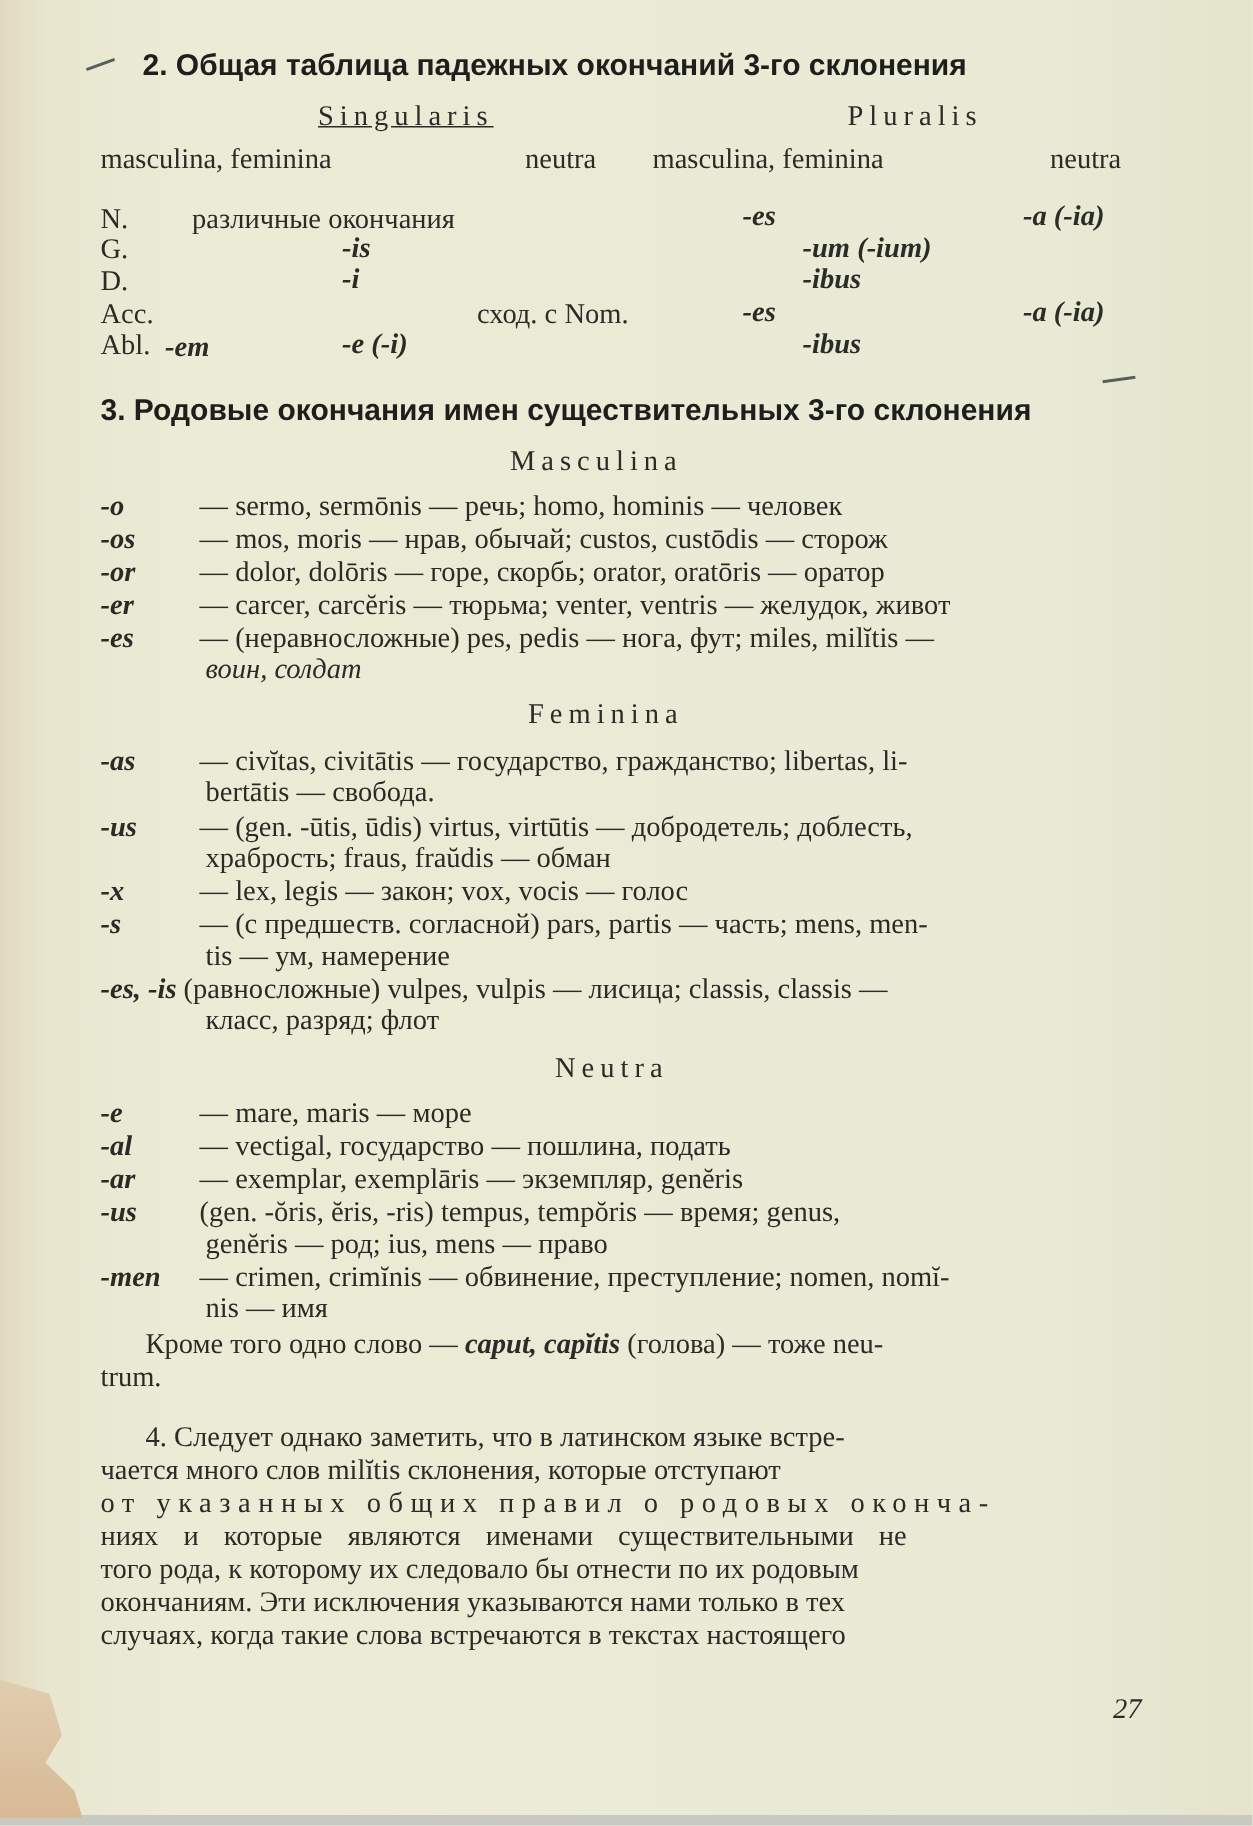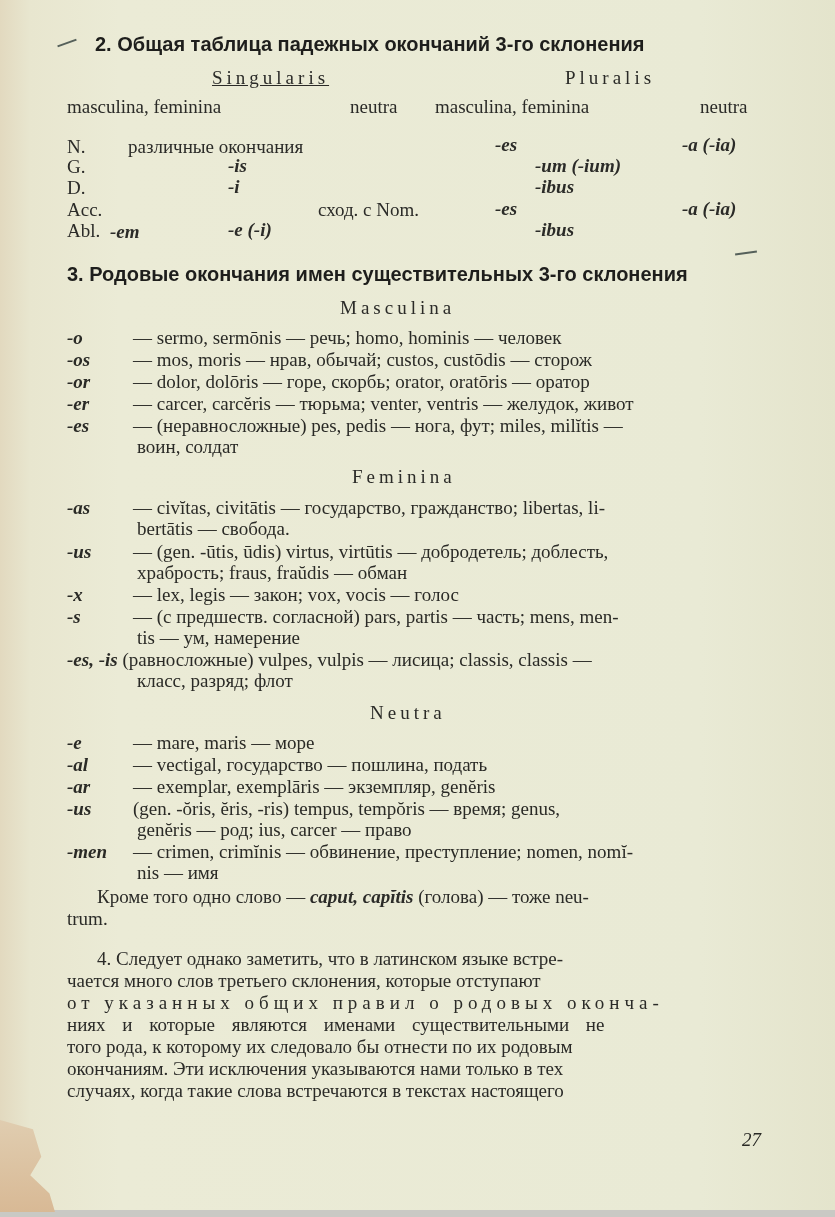--- a/index.html
+++ b/index.html
@@ -75,21 +75,21 @@
 
 <div class="h" style="left:67px;top:263px;">3. Родовые окончания имен существительных 3-го склонения</div>
 
 <div class="t sp" style="left:340px;top:297px;">Masculina</div>
 <div>
   <div class="line" style="top:327px;"><span class="suffix">-o</span><span>— sermo, sermōnis — речь; homo, hominis — человек</span></div>
   <div class="line" style="top:349px;"><span class="suffix">-os</span><span>— mos, moris — нрав, обычай; custos, custōdis — сторож</span></div>
   <div class="line" style="top:371px;"><span class="suffix">-or</span><span>— dolor, dolōris — горе, скорбь; orator, oratōris — оратор</span></div>
   <div class="line" style="top:393px;"><span class="suffix">-er</span><span>— carcer, carcĕris — тюрьма; venter, ventris — желудок, живот</span></div>
   <div class="line" style="top:415px;"><span class="suffix">-es</span><span>— (неравносложные) pes, pedis — нога, фут; miles, milĭtis —</span></div>
-  <div class="ind" style="top:436px;">воин, солдат</div>
+  <div class="ind" style="top:436px;font-style:italic;">воин, солдат</div>
 </div>
 
 <div class="t sp" style="left:352px;top:466px;">Feminina</div>
 <div>
   <div class="line" style="top:497px;"><span class="suffix">-as</span><span>— civĭtas, civitātis — государство, гражданство; libertas, li-</span></div>
   <div class="ind" style="top:518px;">bertātis — свобода.</div>
   <div class="line" style="top:541px;"><span class="suffix">-us</span><span>— (gen. -ūtis, ūdis) virtus, virtūtis — добродетель; доблесть,</span></div>
   <div class="ind" style="top:562px;">храбрость; fraus, fraŭdis — обман</div>
   <div class="line" style="top:584px;"><span class="suffix">-x</span><span>— lex, legis — закон; vox, vocis — голос</span></div>
   <div class="line" style="top:606px;"><span class="suffix">-s</span><span>— (с предшеств. согласной) pars, partis — часть; mens, men-</span></div>
@@ -97,30 +97,30 @@
   <div class="line" style="top:649px;"><span class="i">-es, -is</span> <span>(равносложные) vulpes, vulpis — лисица; classis, classis —</span></div>
   <div class="ind" style="top:670px;">класс, разряд; флот</div>
 </div>
 
 <div class="t sp" style="left:370px;top:702px;">Neutra</div>
 <div>
   <div class="line" style="top:732px;"><span class="suffix">-e</span><span>— mare, maris — море</span></div>
   <div class="line" style="top:754px;"><span class="suffix">-al</span><span>— vectigal, государство — пошлина, подать</span></div>
   <div class="line" style="top:776px;"><span class="suffix">-ar</span><span>— exemplar, exemplāris — экземпляр, genĕris</span></div>
   <div class="line" style="top:798px;"><span class="suffix">-us</span><span>(gen. -ŏris, ĕris, -ris) tempus, tempŏris — время; genus,</span></div>
-  <div class="ind" style="top:819px;">genĕris — род; ius, carcer — право</div>
+  <div class="ind" style="top:819px;">genĕris — род; ius, mens — право</div>
   <div class="line" style="top:841px;"><span class="suffix">-men</span><span>— crimen, crimĭnis — обвинение, преступление; nomen, nomĭ-</span></div>
   <div class="ind" style="top:862px;">nis — имя</div>
 </div>
 <div class="t" style="left:97px;top:886px;"><span>Кроме того одно слово — </span><span class="i">caput, capĭtis</span><span> (голова) — тоже neu-</span></div>
 <div class="t" style="left:67px;top:908px;">trum.</div>
 
 <div>
   <div class="t" style="left:97px;top:948px;">4. Следует однако заметить, что в латинском языке встре-</div>
-  <div class="t" style="left:67px;top:970px;">чается много слов третьего склонения, которые отступают</div>
+  <div class="t" style="left:67px;top:970px;">чается много слов milĭtis склонения, которые отступают</div>
   <div class="t wide" style="left:67px;top:992px;">от указанных общих правил о родовых оконча-</div>
   <div class="t" style="left:67px;top:1014px;word-spacing:12px;">ниях и которые являются именами существительными не</div>
   <div class="t" style="left:67px;top:1036px;">того рода, к которому их следовало бы отнести по их родовым</div>
   <div class="t" style="left:67px;top:1058px;">окончаниям. Эти исключения указываются нами только в тех</div>
   <div class="t" style="left:67px;top:1080px;">случаях, когда такие слова встречаются в текстах настоящего</div>
 </div>
 
 <div class="pagenum">27</div>
 
 </body></html>

